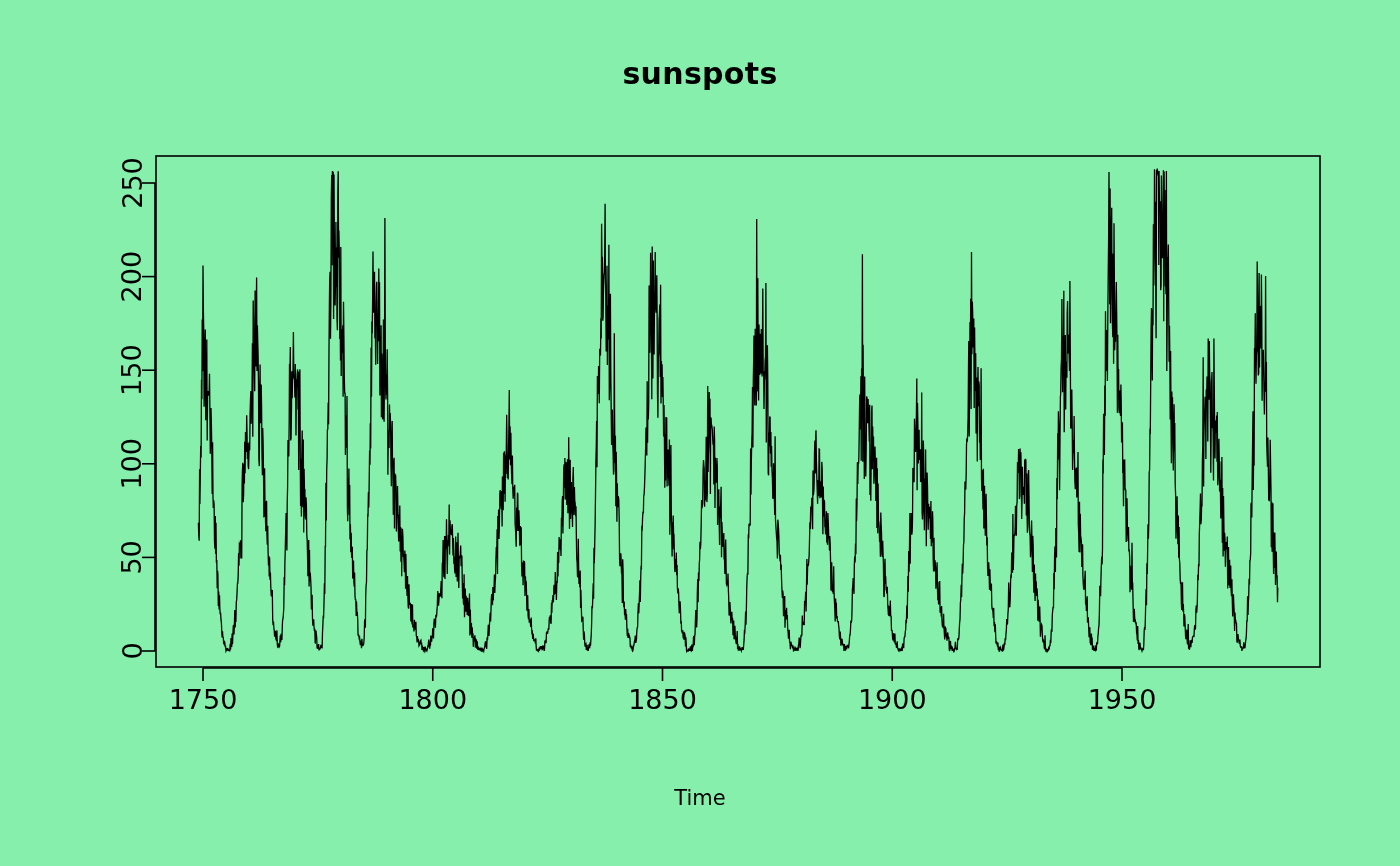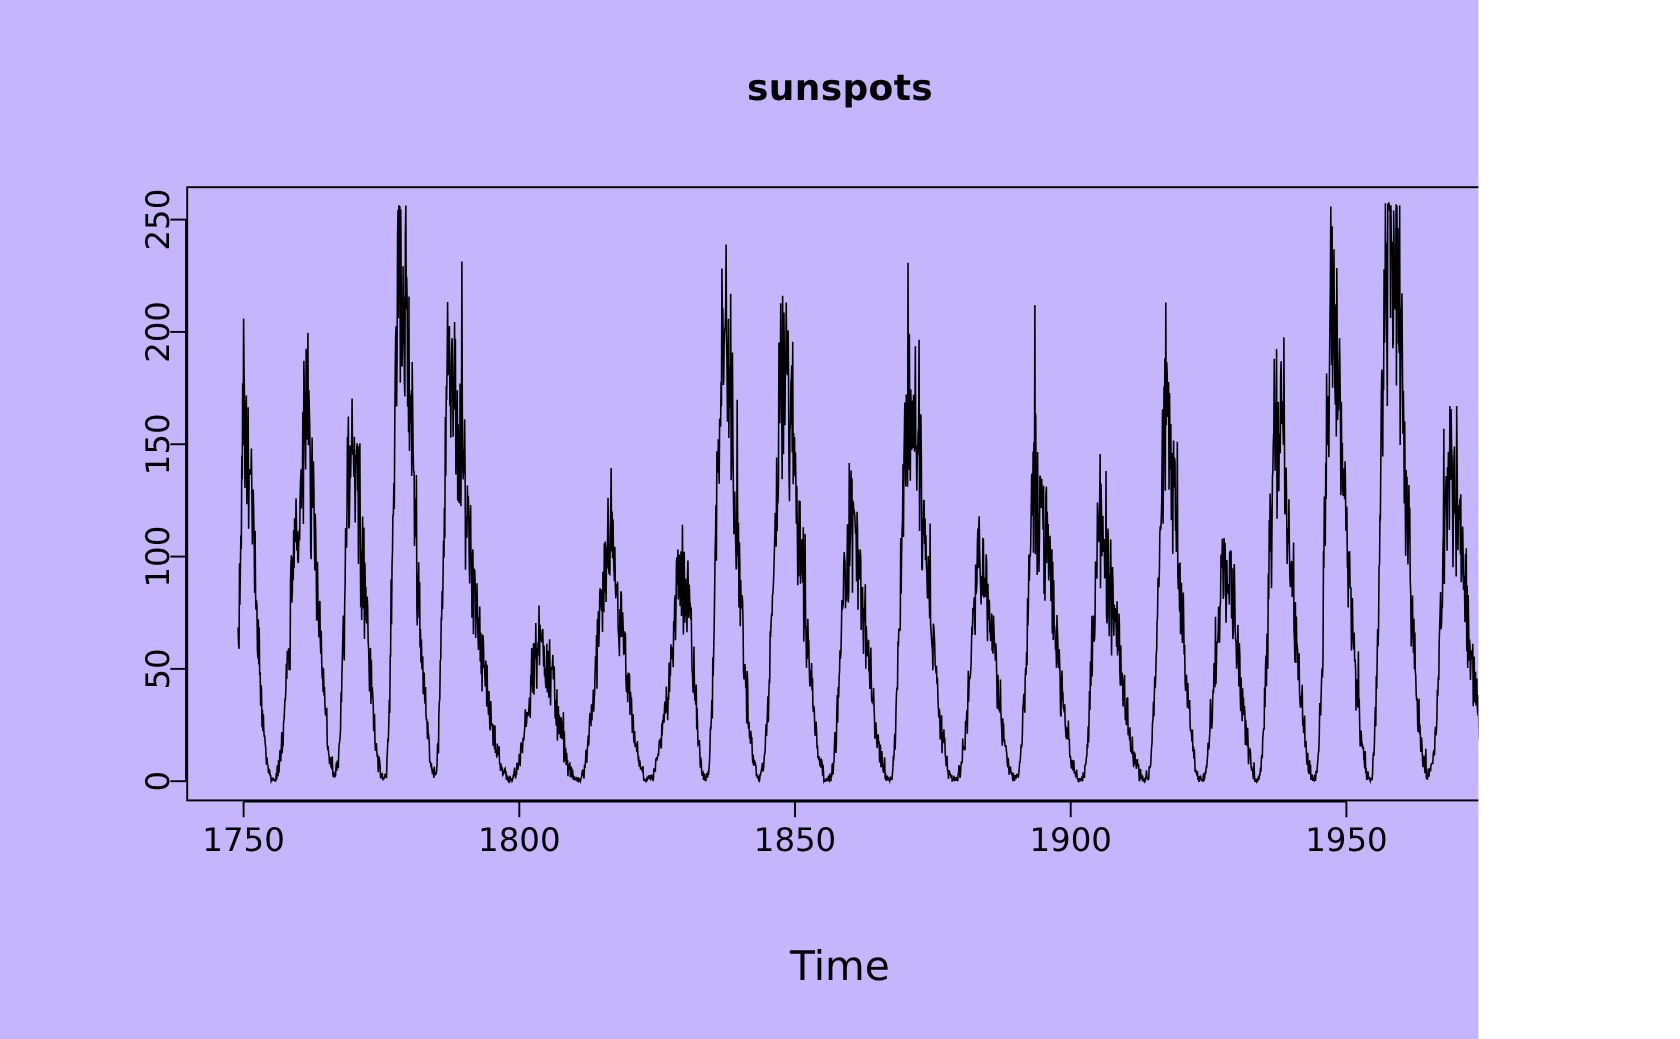--- a/index.html
+++ b/index.html
@@ -3,44 +3,44 @@
 <meta charset="utf-8">
 <title>sunspots</title>
 <style>
   html, body {
     margin: 0;
     padding: 0;
     background: #ffffff;
   }
   #plot-root {
     position: relative;
-    width: 1232px;
+    width: 1400px;
     height: 866px;
-    background: #c4b5fd;
+    background: #86efac;
     font-family: "DejaVu Sans", "Liberation Sans", sans-serif;
     overflow: hidden;
   }
   #main-title {
     position: absolute;
     left: 0;
     top: 56px;
     width: 1400px;
     text-align: center;
     font-size: 30px;
     font-weight: bold;
     color: #000000;
     letter-spacing: 0.3px;
   }
   #xlab {
     position: absolute;
     left: 0;
     top: 786px;
     width: 1400px;
     text-align: center;
-    font-size: 34px;
+    font-size: 21px;
     font-weight: normal;
     color: #000000;
   }
   #svg-layer {
     position: absolute;
     left: 0;
     top: 0;
   }
   .tick-label-x {
     font-family: "DejaVu Sans", "Liberation Sans", sans-serif;

